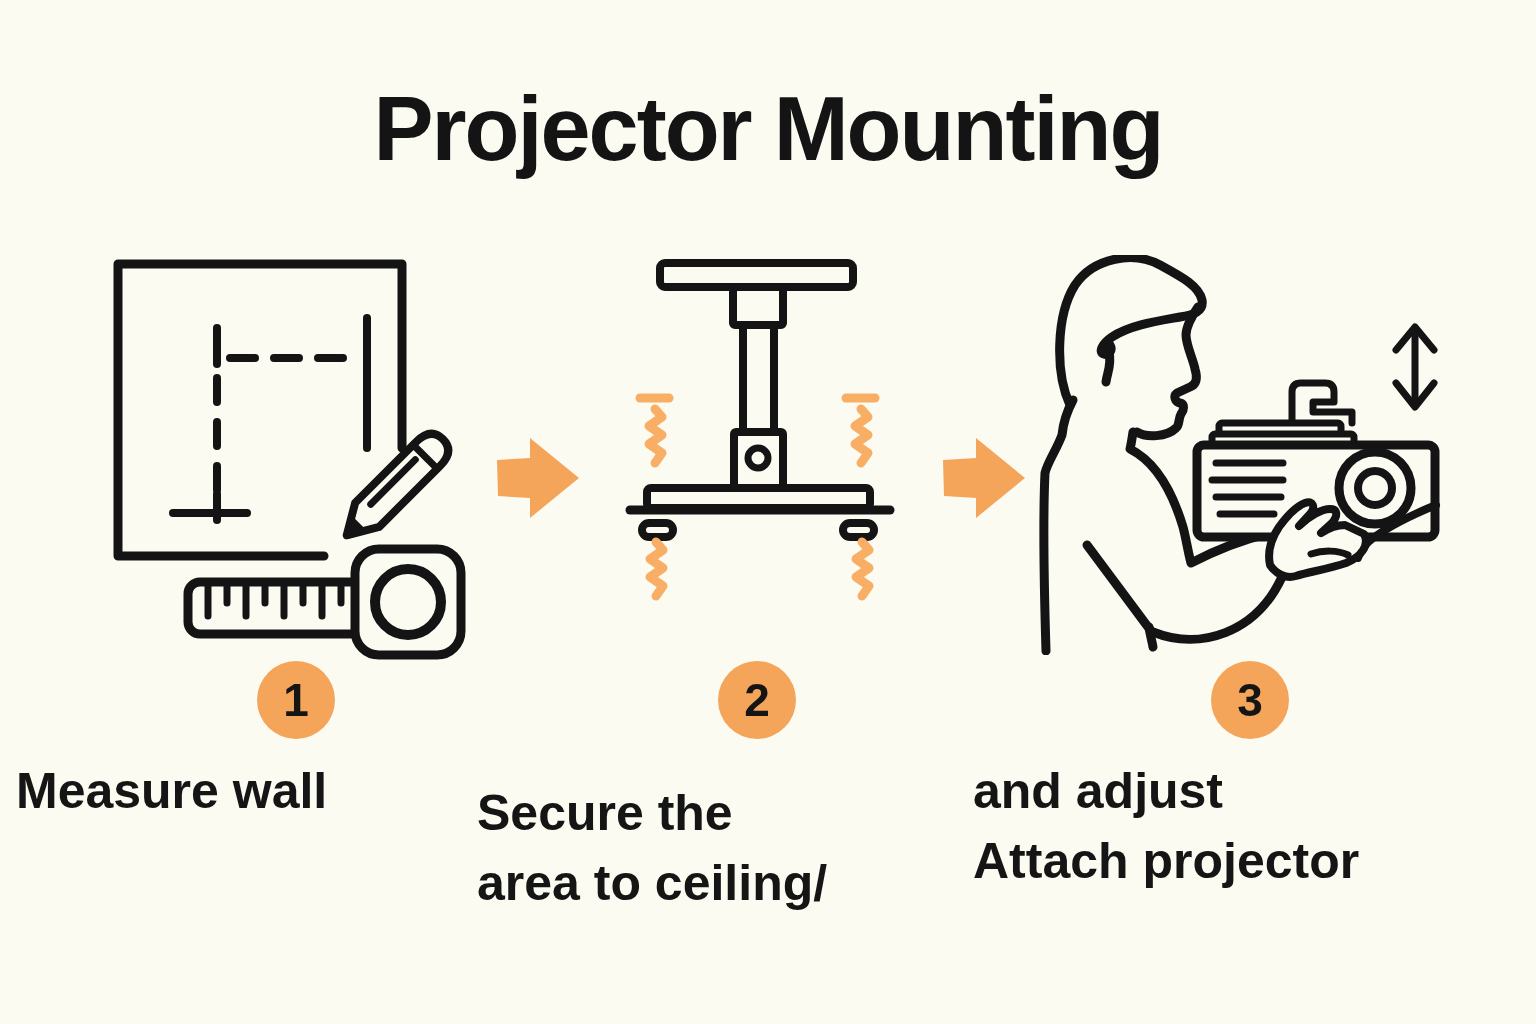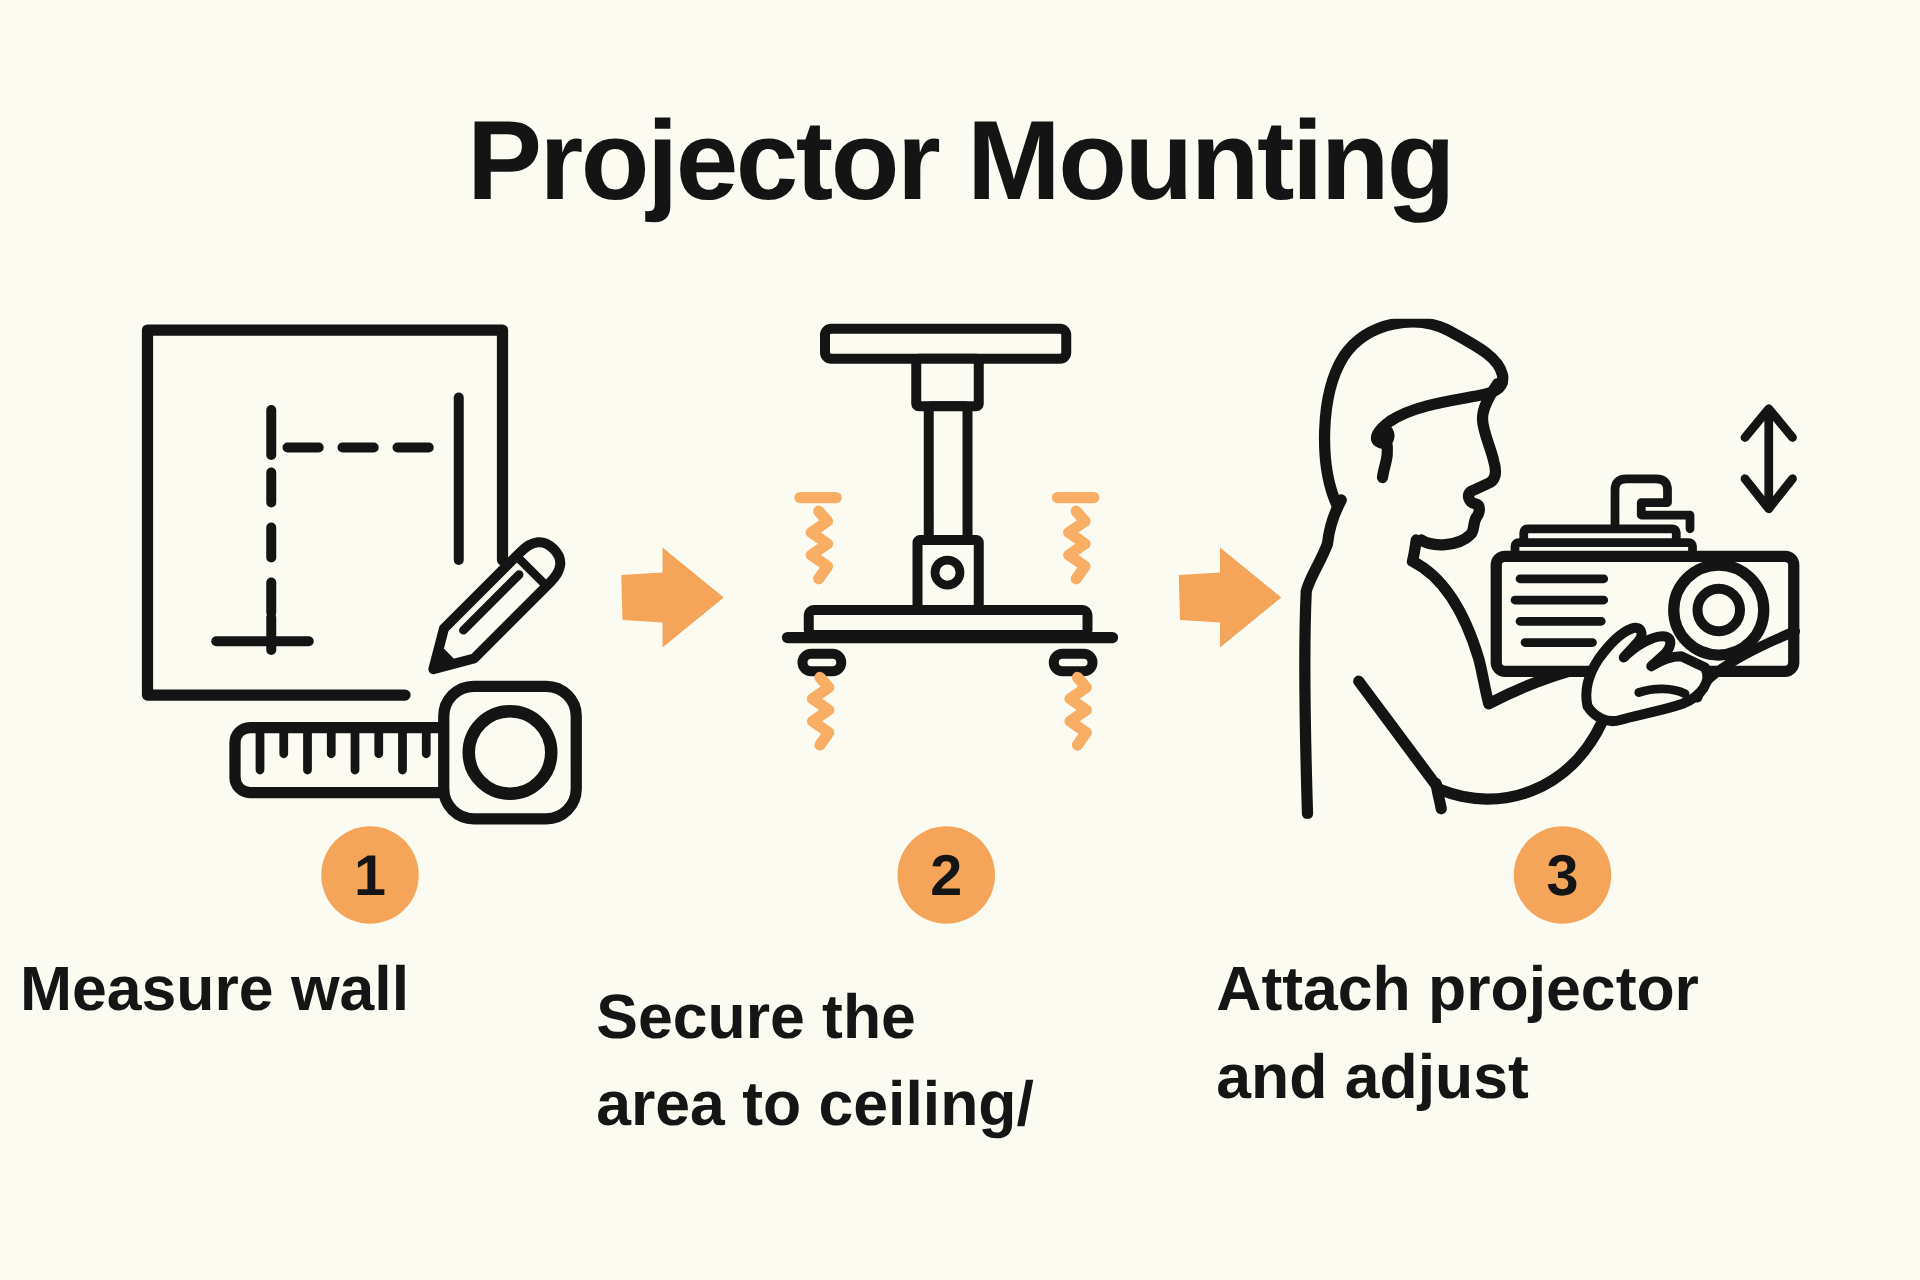--- a/index.html
+++ b/index.html
@@ -144,17 +144,17 @@
   </div>
 
   <div class="caption" style="left:16px;">
     <div>Measure wall</div>
   </div>
   <div class="caption" style="left:477px;margin-top:22px;">
     <div>Secure the</div>
     <div>area to ceiling/</div>
   </div>
   <div class="caption" style="left:973px;">
+    <div>and adjust</div>
     <div>Attach projector</div>
-    <div>and adjust</div>
   </div>
 
 </div>
 
 </body></html>

